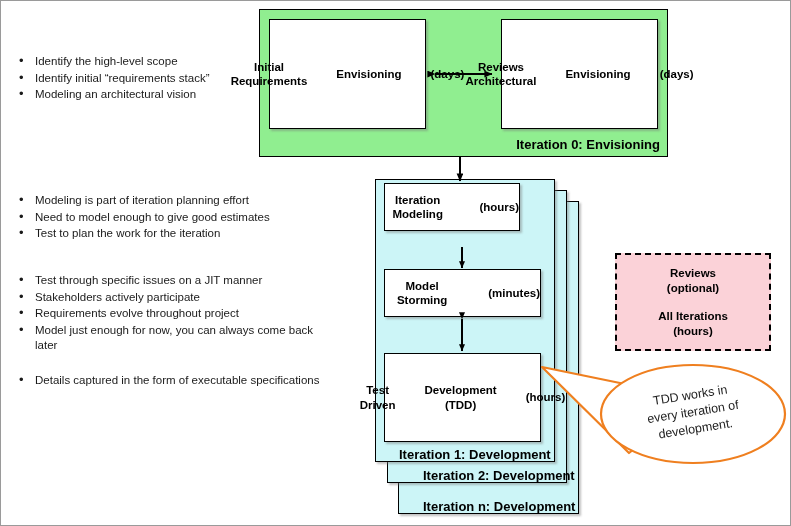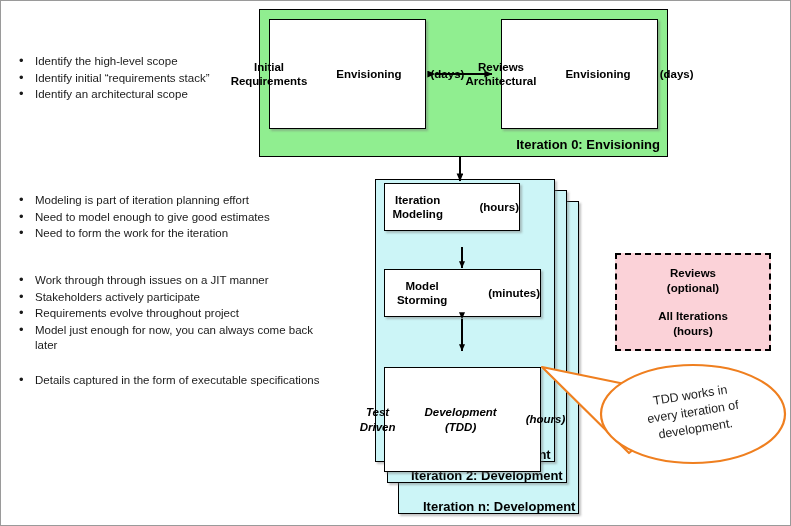--- a/index.html
+++ b/index.html
@@ -129,31 +129,31 @@
   }
 </style>
 </head>
 <body>
 
 <div id="canvas">
 
   <ul class="bullet-block" style="left:16px; top:53px; width:250px;">
     <li>Identify the high-level scope</li>
     <li>Identify initial “requirements stack”</li>
-    <li>Identify an architectural scope</li>
+    <li>Modeling an architectural vision</li>
   </ul>
 
   <ul class="bullet-block" style="left:16px; top:192px; width:300px;">
     <li>Modeling is part of iteration planning effort</li>
     <li>Need to model enough to give good estimates</li>
-    <li>Need to form the work for the iteration</li>
+    <li>Test to plan the work for the iteration</li>
   </ul>
 
   <ul class="bullet-block" style="left:16px; top:272px; width:310px;">
-    <li>Work through through issues on a JIT manner</li>
+    <li>Test through specific issues on a JIT manner</li>
     <li>Stakeholders actively participate</li>
     <li>Requirements evolve throughout project</li>
     <li>Model just enough for now, you can always come back later</li>
   </ul>
 
   <ul class="bullet-block" style="left:16px; top:372px; width:345px;">
     <li>Details captured in the form of executable specifications</li>
   </ul>
 
   <div class="phase-green" style="left:258px; top:8px; width:409px; height:148px;">
@@ -170,34 +170,34 @@
     <span class="ln">Reviews Architectural</span>
     <span class="ln">Envisioning</span>
     <span class="ln">(days)</span>
   </div>
 
   <div class="phase-blue" style="left:397px; top:200px; width:181px; height:313px;"></div>
   <div class="phase-blue" style="left:386px; top:189px; width:180px; height:293px;"></div>
   <div class="phase-blue" style="left:374px; top:178px; width:180px; height:283px;"></div>
 
   <div class="phase-label" style="left:398px; top:446px;">Iteration 1: Development</div>
-  <div class="phase-label" style="left:398px; top:467px;padding-left:12px;">Iteration 2: Development</div>
+  <div class="phase-label" style="left:410px; top:467px;padding-left:12px;">Iteration 2: Development</div>
   <div class="phase-label" style="left:422px; top:498px;">Iteration n: Development</div>
 
   <div class="proc-box" style="left:383px; top:182px; width:136px; height:48px;">
     <span class="ln">Iteration Modeling</span>
     <span class="ln">(hours)</span>
   </div>
 
   <div class="proc-box" style="left:383px; top:268px; width:157px; height:48px;">
     <span class="ln">Model Storming</span>
     <span class="ln">(minutes)</span>
   </div>
 
-  <div class="proc-box" style="left:383px; top:366px; width:157px; height:105px;font-style:italic;">
+  <div class="proc-box" style="left:383px; top:352px; width:157px; height:89px;">
     <span class="ln">Test Driven</span>
     <span class="ln">Development (TDD)</span>
     <span class="ln">(hours)</span>
   </div>
 
   <div class="review-box" style="left:614px; top:252px; width:156px; height:98px;">
     <span class="ln">Reviews</span>
     <span class="ln">(optional)</span>
     <span class="gap"></span>
     <span class="ln">All Iterations</span>

